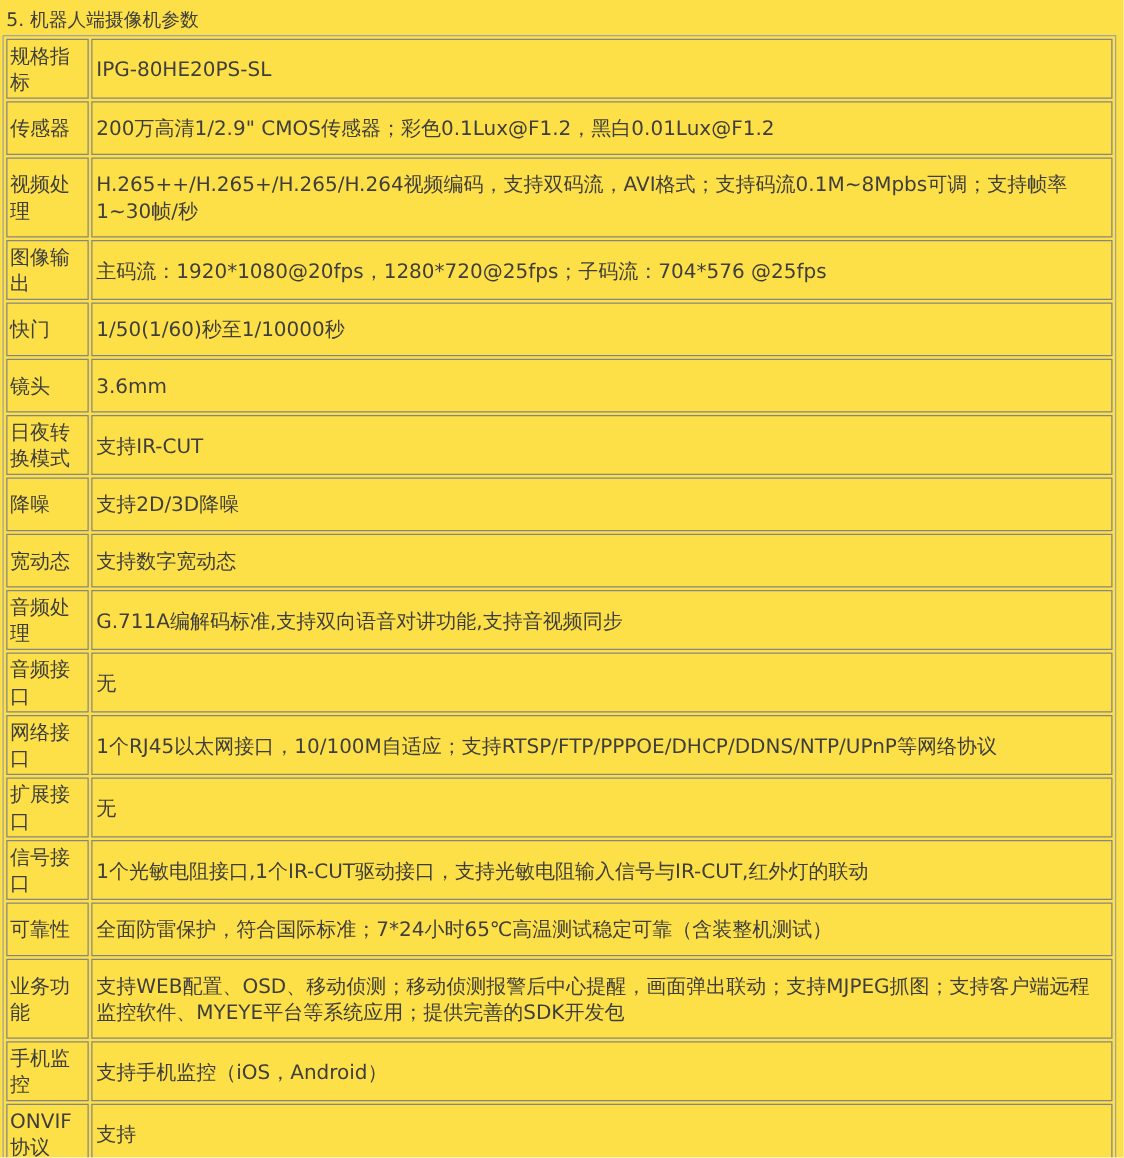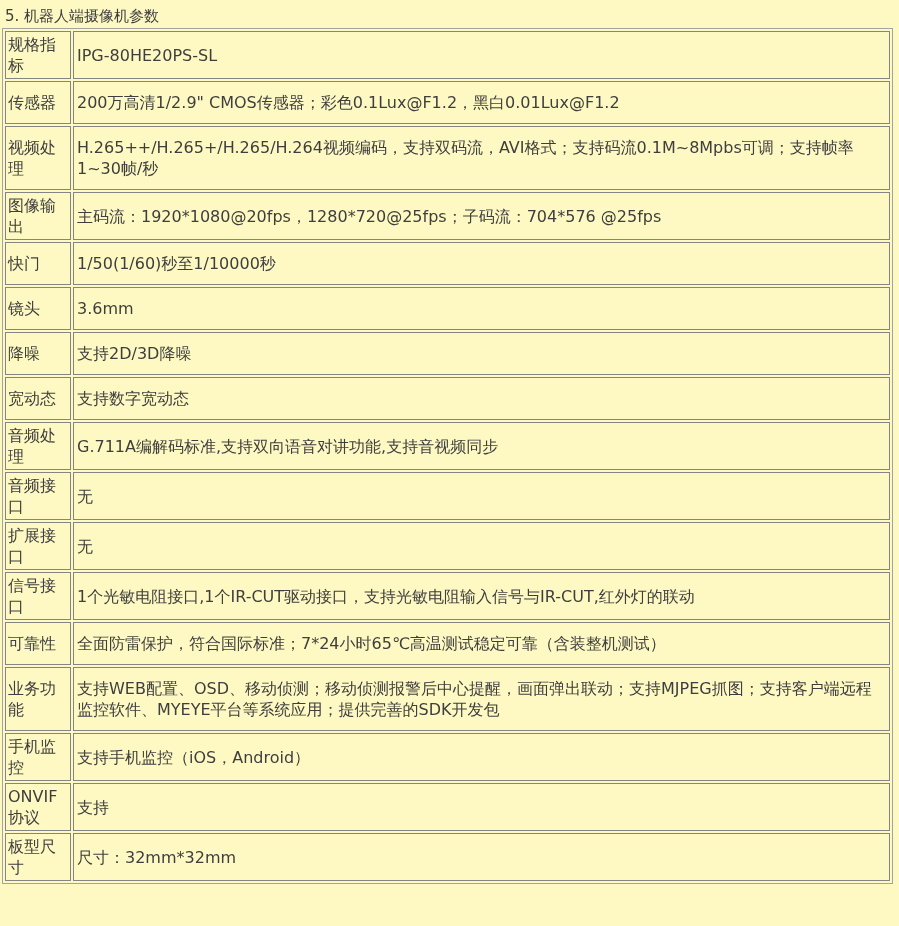--- a/index.html
+++ b/index.html
@@ -9,21 +9,21 @@
     width: 899px;
   }
   body {
     font-family: "DejaVu Sans", "Liberation Sans", sans-serif;
     color: #3e3e3e;
   }
   .page {
     width: 899px;
     height: 926px;
     overflow: hidden;
-    background: #fef9c3;
+    background: #fde047;
   }
   .title {
     font-size: 15px;
     line-height: 18px;
     margin: 7px 0 3px 5px;
     color: #3e3e3e;
   }
   table.spec {
     margin-left: 2px;
     width: 891px;
@@ -80,20 +80,24 @@
   <tr>
     <td class="label">快门</td>
     <td class="value">1/50(1/60)秒至1/10000秒</td>
   </tr>
 
   <tr>
     <td class="label">镜头</td>
     <td class="value">3.6mm</td>
   </tr>
 
+  <tr>
+    <td class="label">日夜转换模式</td>
+    <td class="value">支持IR-CUT</td>
+  </tr>
 
   <tr>
     <td class="label">降噪</td>
     <td class="value">支持2D/3D降噪</td>
   </tr>
 
   <tr>
     <td class="label">宽动态</td>
     <td class="value">支持数字宽动态</td>
   </tr>
@@ -102,20 +106,24 @@
   <tr>
     <td class="label">音频处理</td>
     <td class="value">G.711A编解码标准,支持双向语音对讲功能,支持音视频同步</td>
   </tr>
 
   <tr>
     <td class="label">音频接口</td>
     <td class="value">无</td>
   </tr>
 
+  <tr>
+    <td class="label">网络接口</td>
+    <td class="value">1个RJ45以太网接口，10/100M自适应；支持RTSP/FTP/PPPOE/DHCP/DDNS/NTP/UPnP等网络协议</td>
+  </tr>
 
   <tr>
     <td class="label">扩展接口</td>
     <td class="value">无</td>
   </tr>
 
   <tr>
     <td class="label">信号接口</td>
     <td class="value">1个光敏电阻接口,1个IR-CUT驱动接口，支持光敏电阻输入信号与IR-CUT,红外灯的联动</td>
   </tr>

